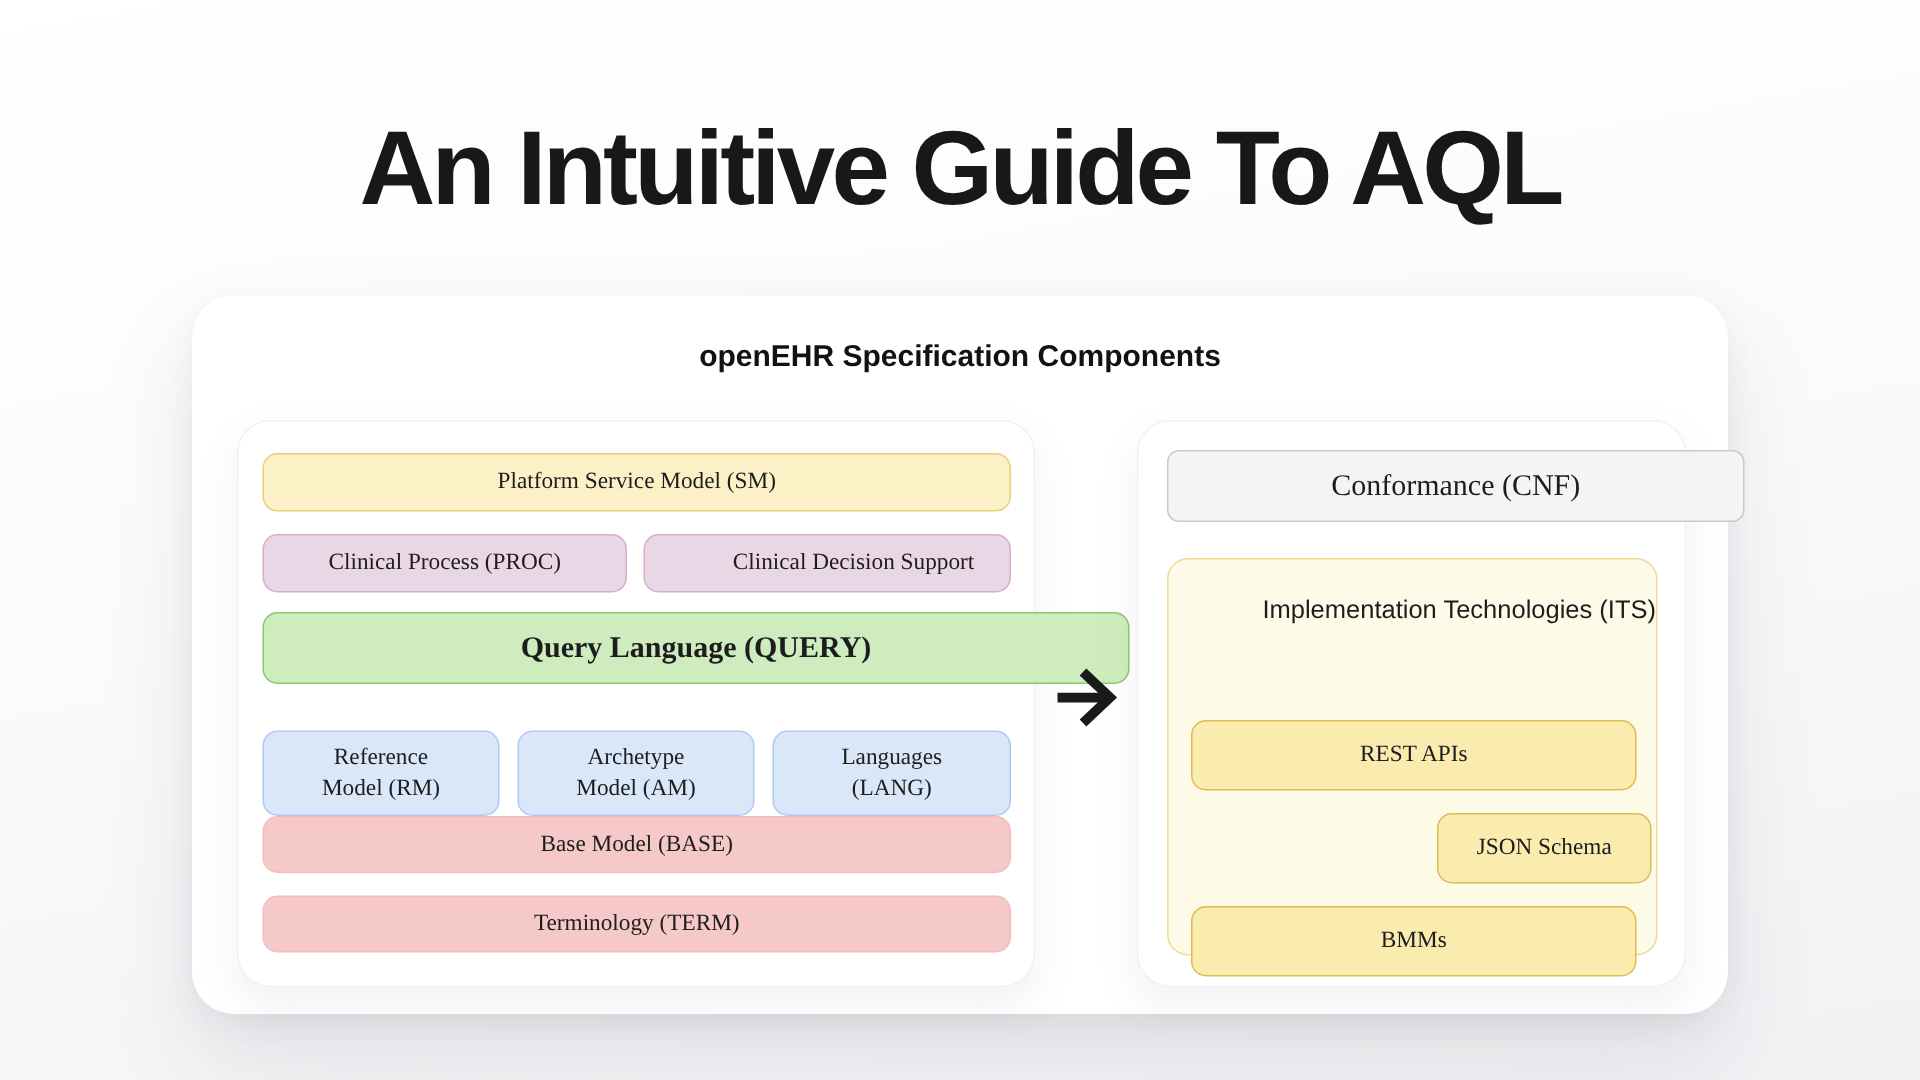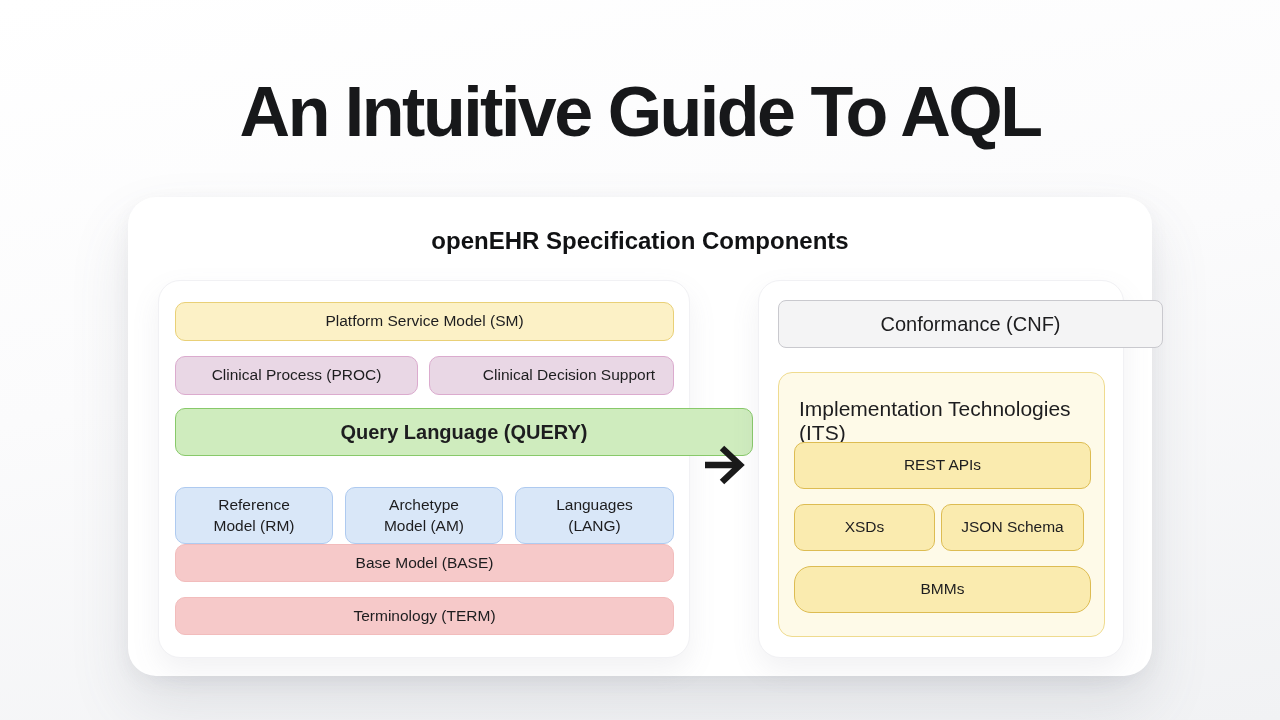--- a/index.html
+++ b/index.html
@@ -27,21 +27,21 @@
     width: 1024px; height: 479px;
     background: #ffffff;
     border-radius: 28px;
     box-shadow: 0 30px 60px rgba(95,100,115,0.14), 0 6px 18px rgba(95,100,115,0.07);
   }
 
   .card-heading {
     position: absolute;
     left: 0; right: 0; top: 30px;
     text-align: center;
-    font-size: 24px;
+    font-size: 20px;
     font-weight: 700;
     color: #111214;
   }
 
   .panel {
     position: absolute;
     background: #ffffff;
     border: 1px solid #f1f1f4;
     border-radius: 22px;
     box-shadow: 0 12px 28px rgba(120,120,140,0.10);
@@ -52,29 +52,30 @@
   .box {
     position: absolute;
     display: flex;
     align-items: center;
     justify-content: center;
     text-align: center;
     border-radius: 10px;
     font-size: 15.5px;
     line-height: 1.3;
     color: #1d1d1f;
+    font-family: Liberation Serif, serif;
   }
 
   .box-yellow { background: #FCF1C6; border: 1px solid #E9D077; }
   .box-mauve  { background: #E9D7E5; border: 1px solid #DBABCE; }
   .box-green  { background: #CFECBE; border: 1px solid #88C96A; font-size: 20px; font-weight: 700; }
   .box-blue   { background: #D9E7F8; border: 1px solid #AECAF0; white-space: pre-line; margin-top: 16px; }
   .box-red    { background: #F6C9C9; border: 1px solid #F2BCBC; }
   .box-gray   { background: #F4F4F5; border: 1px solid #C9C9CE; border-radius: 8px; font-size: 20px; }
-  .box-gold   { background: #FAEBAF; border: 1px solid #DDBC52; }
+  .box-gold   { background: #FAEBAF; border: 1px solid #DDBC52; margin-top: 38px; }
 
   
   .b-sm    { left: 16px;  top: 21px;  width: 499px; height: 39px; }
   .b-proc  { left: 16px;  top: 75px;  width: 243px; height: 39px; }
   .b-cds   { left: 270px; top: 75px;  width: 245px; height: 39px; padding-left: 35px; }
   .b-query { left: 16px;  top: 127px; width: 578px; height: 48px; }
   .b-rm    { left: 16px;  top: 190px; width: 158px; height: 57px; }
   .b-am    { left: 186px; top: 190px; width: 158px; height: 57px; }
   .b-lang  { left: 356px; top: 190px; width: 159px; height: 57px; }
   .b-base  { left: 16px;  top: 263px; width: 499px; height: 38px; }
@@ -85,29 +86,29 @@
   .its-container {
     position: absolute;
     left: 19px; top: 91px; width: 327px; height: 265px;
     background: #FEFAE8;
     border: 1px solid #EFDB8F;
     border-radius: 14px;
   }
   .its-label {
     position: absolute;
     left: 0; right: 0; top: 24px;
-    text-align: left;
-    font-size: 21px;
+    text-align: right;
+    font-size: 17px;
     color: #1d1d1f;
     margin-left: 20px;
   }
   .b-rest { left: 15px;  top: 69px;  width: 297px; height: 47px; }
   .b-xsd  { left: 15px;  top: 131px; width: 141px; height: 47px; }
-  .b-json { left: 162px; top: 131px; width: 143px; height: 47px; }
-  .b-bmm  { left: 15px;  top: 193px; width: 297px; height: 47px; border-radius: 17px; }
+  .b-json { left: 179px; top: 131px; width: 143px; height: 47px; }
+  .b-bmm  { left: 15px;  top: 193px; width: 297px; height: 47px; }
 
   .arrow {
     position: absolute;
     left: 574px; top: 247px; 
     width: 48px; height: 42px;
   }
 </style>
 </head>
 <body>
 
@@ -135,18 +136,17 @@
     <line x1="3" y1="21" x2="37" y2="21" stroke="#1A1A1A" stroke-width="6.5"></line>
     <polyline points="20,4 38,21 20,38" fill="none" stroke="#1A1A1A" stroke-width="6.5"></polyline>
   </svg>
 
   <div class="panel panel-right">
     <div class="box box-gray b-cnf">Conformance (CNF)</div>
 
     <div class="its-container">
       <div class="its-label">Implementation Technologies (ITS)</div>
       <div class="box box-gold b-rest">REST APIs</div>
-      <div class="box box-gold b-xsd">XSDs</div>
       <div class="box box-gold b-json">JSON Schema</div>
       <div class="box box-gold b-bmm">BMMs</div>
     </div>
   </div>
 </div>
 
 </body></html>

